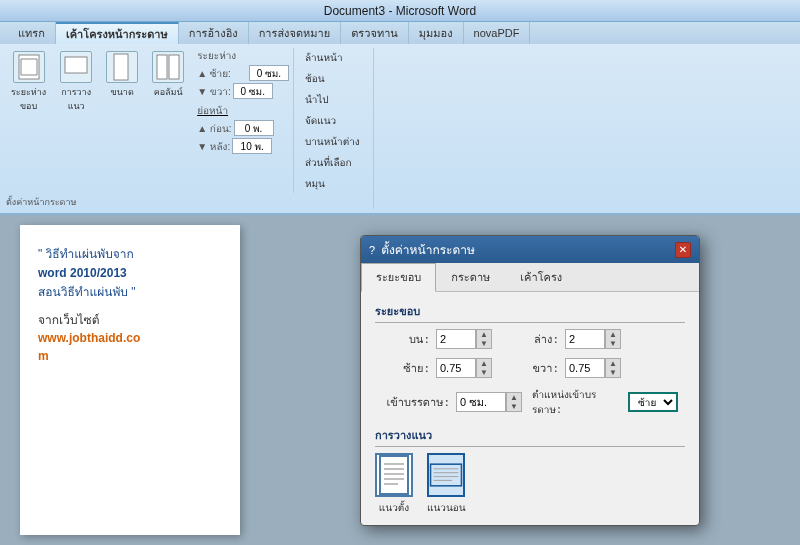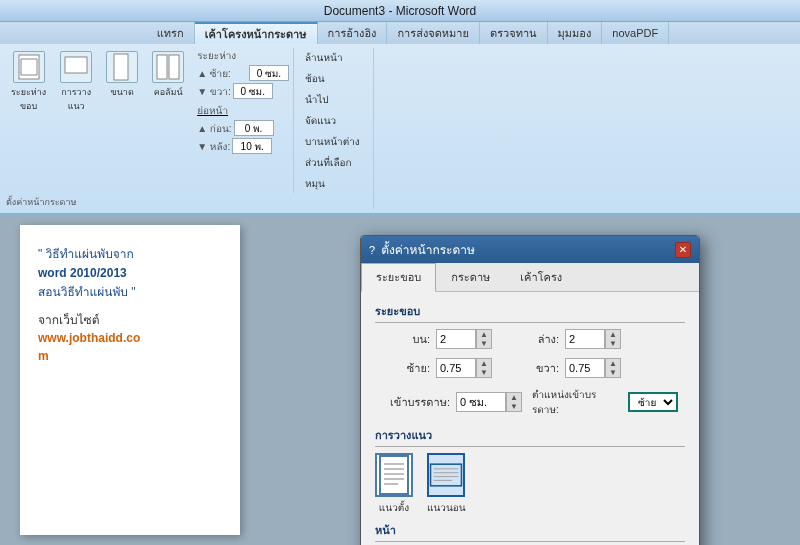--- a/index.html
+++ b/index.html
@@ -20,22 +20,21 @@
     
     .ribbon {
       background: linear-gradient(to bottom, #daeaf7, #c5dff4);
       border-bottom: 2px solid #8ab4d4;
     }
 
     .ribbon-tabs {
       display: flex;
       height: 22px;
       background: linear-gradient(to bottom, #c8dff0, #b8d0e8);
-      padding-left: 16px;
-      justify-content: center;
+      padding-left: 8px;
     }
 
     .ribbon-tab {
       padding: 3px 10px;
       font-size: 11px;
       cursor: pointer;
       color: #333;
       border-right: 1px solid #a0c0d8;
       display: flex;
       align-items: center;
@@ -218,20 +217,21 @@
       align-items: center;
       gap: 6px;
       margin-bottom: 5px;
     }
 
     .dialog-label {
       font-size: 11px;
       color: #333;
       width: 55px;
       text-align: right;
+      font-family: Liberation Mono, monospace;
     }
 
     .dialog-input {
       width: 55px;
       height: 20px;
       border: 1px solid #aaa;
       font-size: 11px;
       padding: 1px 3px;
       background: white;
     }
@@ -549,19 +549,18 @@
                 <line x1="6" y1="8" x2="38" y2="8" stroke="#aaa" stroke-width="1.5"></line>
                 <line x1="6" y1="13" x2="38" y2="13" stroke="#aaa" stroke-width="1.5"></line>
                 <line x1="6" y1="18" x2="38" y2="18" stroke="#aaa" stroke-width="1.5"></line>
                 <line x1="6" y1="23" x2="30" y2="23" stroke="#aaa" stroke-width="1.5"></line>
               </svg>
             </div>
             <span class="orient-label">แนวนอน</span>
           </div>
         </div>
 
-        <div class="dialog-section-title" style="margin-top:6px;">หน้า</div>
 
       </div>
 
     </div>
   </div>
 </div>
 
 </body></html>

